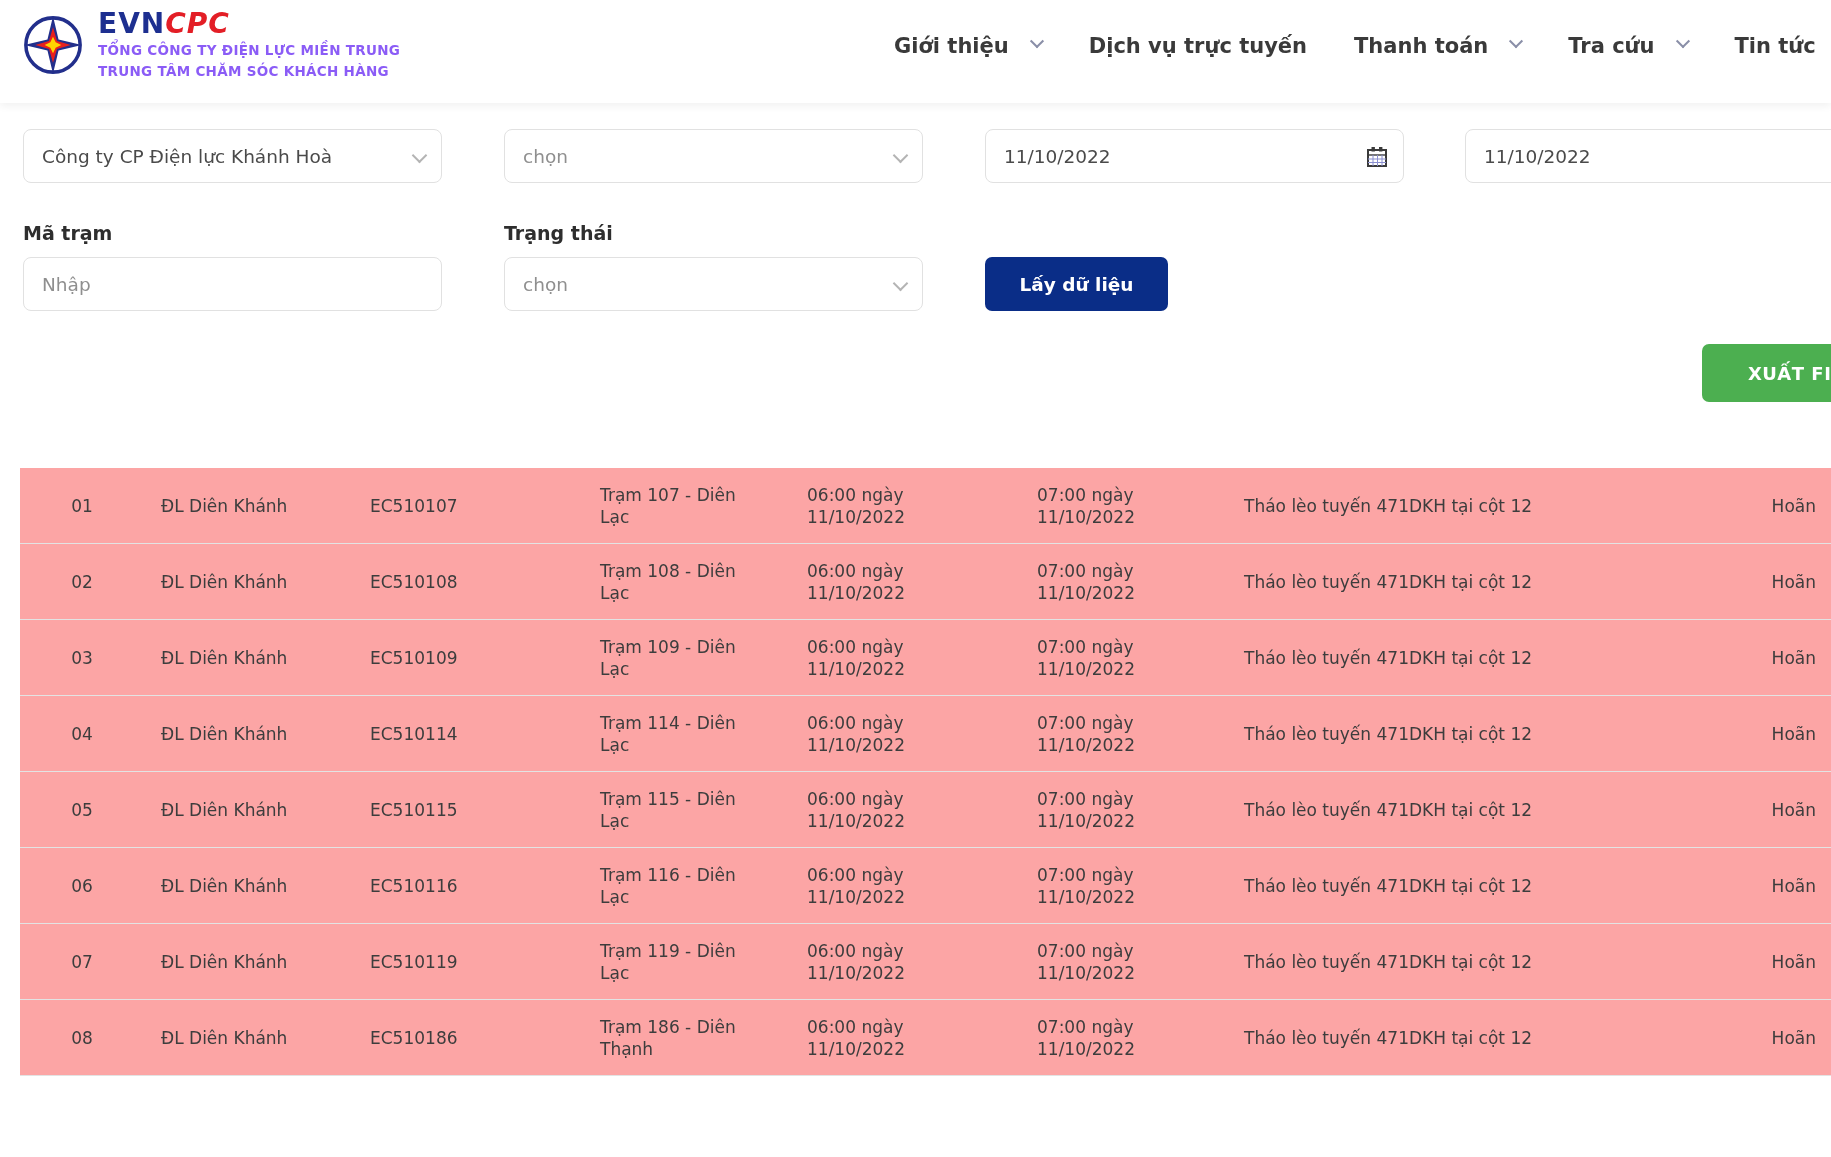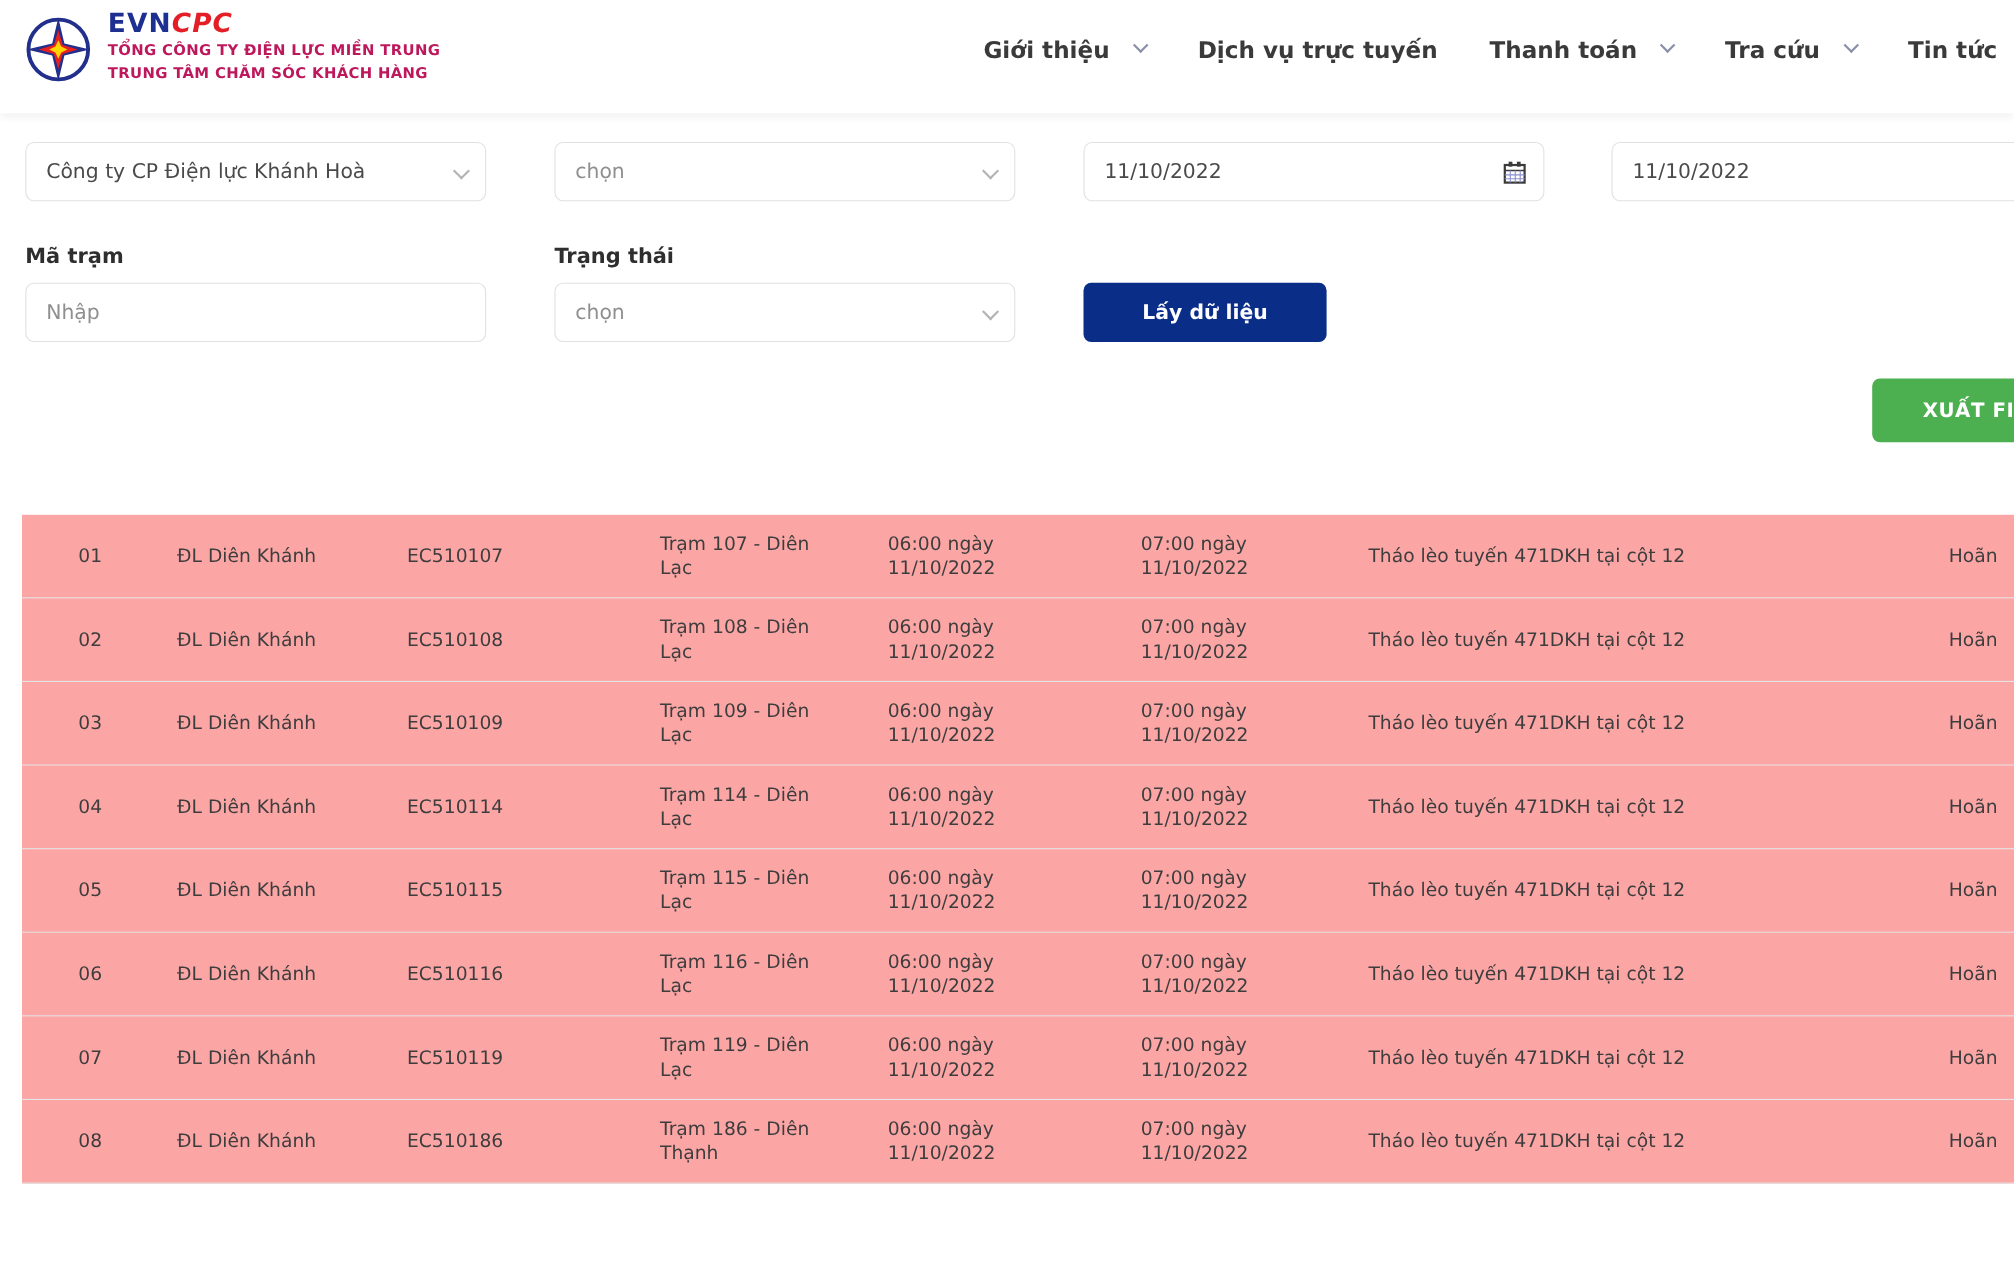--- a/index.html
+++ b/index.html
@@ -6,39 +6,39 @@
   html,body { width:1831px; height:1157px; overflow:hidden; background:#ffffff;
               font-family:"DejaVu Sans","Liberation Sans",sans-serif; }
   #stage { position:relative; width:1831px; height:1157px; background:#ffffff; }
 
   
   .topbar { position:absolute; left:0; top:0; width:1831px; height:103px; background:#ffffff;
             box-shadow:0 3px 8px rgba(0,0,0,0.06); }
   .logo-wrap { position:absolute; left:22px; top:8px; display:flex; align-items:flex-start; }
   .logo-star { width:62px; height:62px; margin-top:6px; }
   .logo-text { margin-left:14px; }
-  .logo-row1 { font-size:24px; font-weight:800; letter-spacing:1px; line-height:1.15; }
+  .logo-row1 { font-size:28px; font-weight:800; letter-spacing:1px; line-height:1.15; }
   .evn { color:#1d2f90; }
   .cpc { color:#e31e26; font-style:italic; }
-  .logo-sub { color:#be185d; font-weight:700; font-size:13.5px; line-height:1.55; letter-spacing:0.3px; }
+  .logo-sub { color:#8b5cf6; font-weight:700; font-size:13.5px; line-height:1.55; letter-spacing:0.3px; }
 
   .nav { position:absolute; left:894px; top:34px; display:flex; gap:47px; white-space:nowrap; }
   .nav-item { display:flex; align-items:center; gap:23px; font-size:21px; font-weight:700; color:#3a3a3a; cursor:pointer; }
   .chev { width:10px; height:10px; border-right:2.4px solid #8a8fa8; border-bottom:2.4px solid #8a8fa8;
           transform:rotate(45deg) translate(-2px,-2px); margin-top:-4px; }
 
   
   .field { position:absolute; height:54px; width:419px; background:#fff; border:1px solid #e1e1e1;
            border-radius:8px; display:flex; align-items:center; padding:16px 18px; font-size:18.5px; cursor:pointer; }
   .field .val { color:#4a4a4a; }
   .field .ph  { color:#8f8f8f; }
   .sel-chev { position:absolute; right:16px; top:20px; width:11px; height:11px;
               border-right:2.2px solid #b4b4b4; border-bottom:2.2px solid #b4b4b4; transform:rotate(45deg); }
   .flabel { position:absolute; font-size:19px; font-weight:700; color:#2e2e2e; }
-  .btn-navy { position:absolute; left:985px; top:257px; width:221px; height:54px; background:#0a2d87;
+  .btn-navy { position:absolute; left:985px; top:257px; width:183px; height:54px; background:#0a2d87;
               border:none; border-radius:7px; color:#ffffff; font-size:18.5px; font-weight:700;
               font-family:inherit; cursor:pointer; }
   .btn-green { position:absolute; left:1702px; top:344px; width:200px; height:58px; background:#4caf50;
                border:none; border-radius:7px; color:#ffffff; font-size:18px; font-weight:700;
                font-family:inherit; cursor:pointer; letter-spacing:0.5px; }
   .cal-ico { position:absolute; right:14px; top:15px; }
 
   
   .thead { position:absolute; left:20px; top:418px; width:1811px; height:50px; background:#dfe8f7; }
   .thead .cell { color:#1d3fc2; font-weight:700; font-size:16.5px; letter-spacing:0.2px; }

